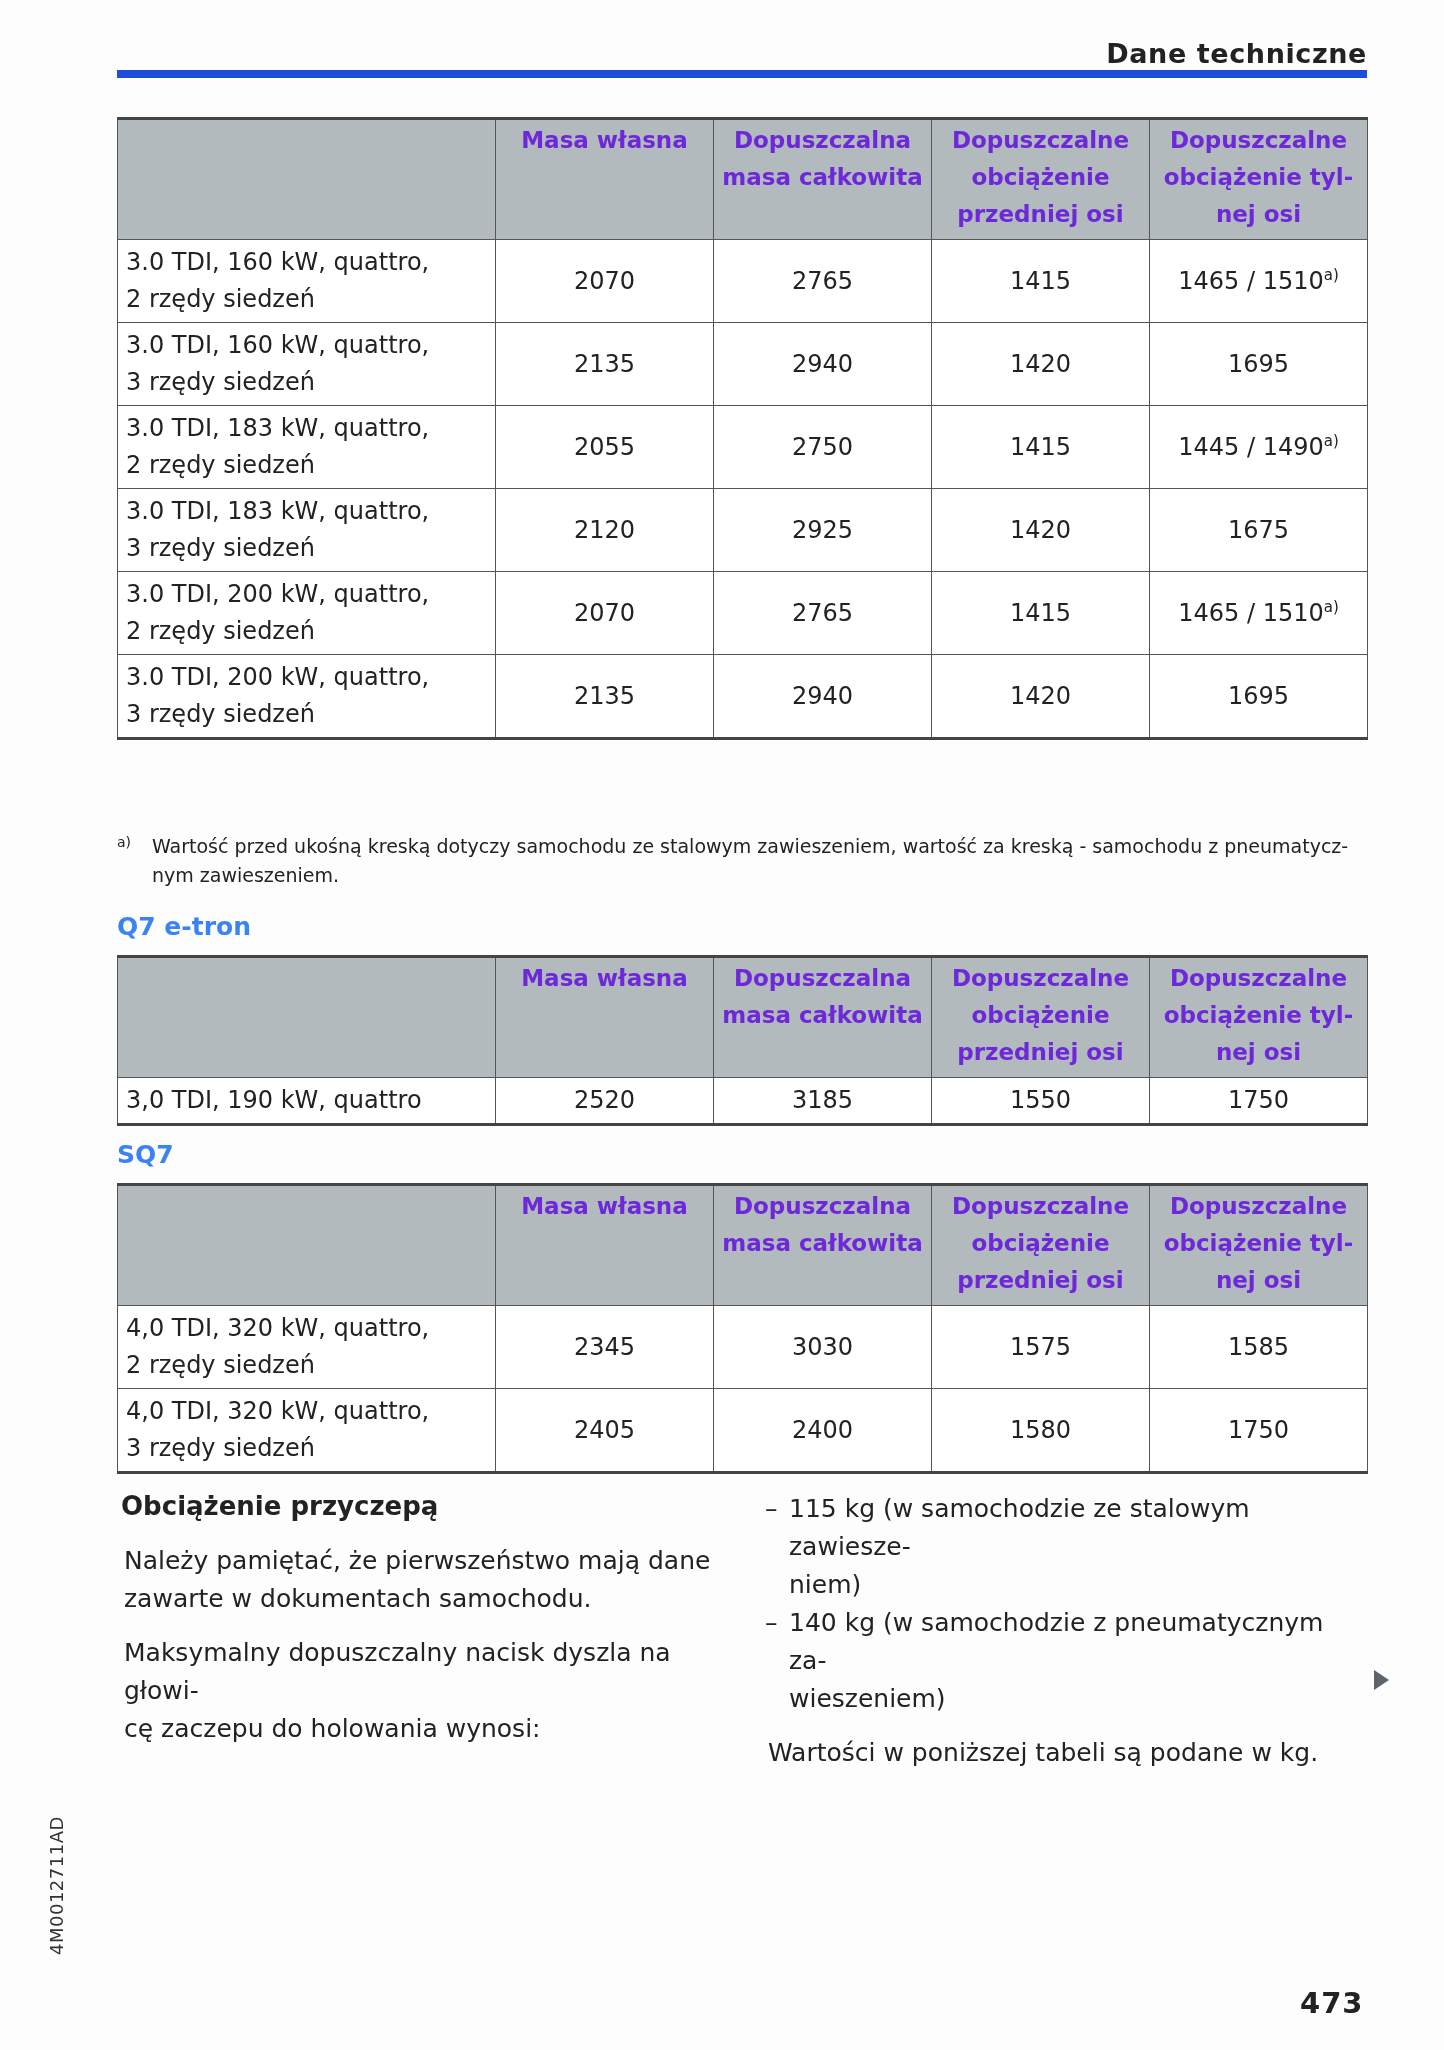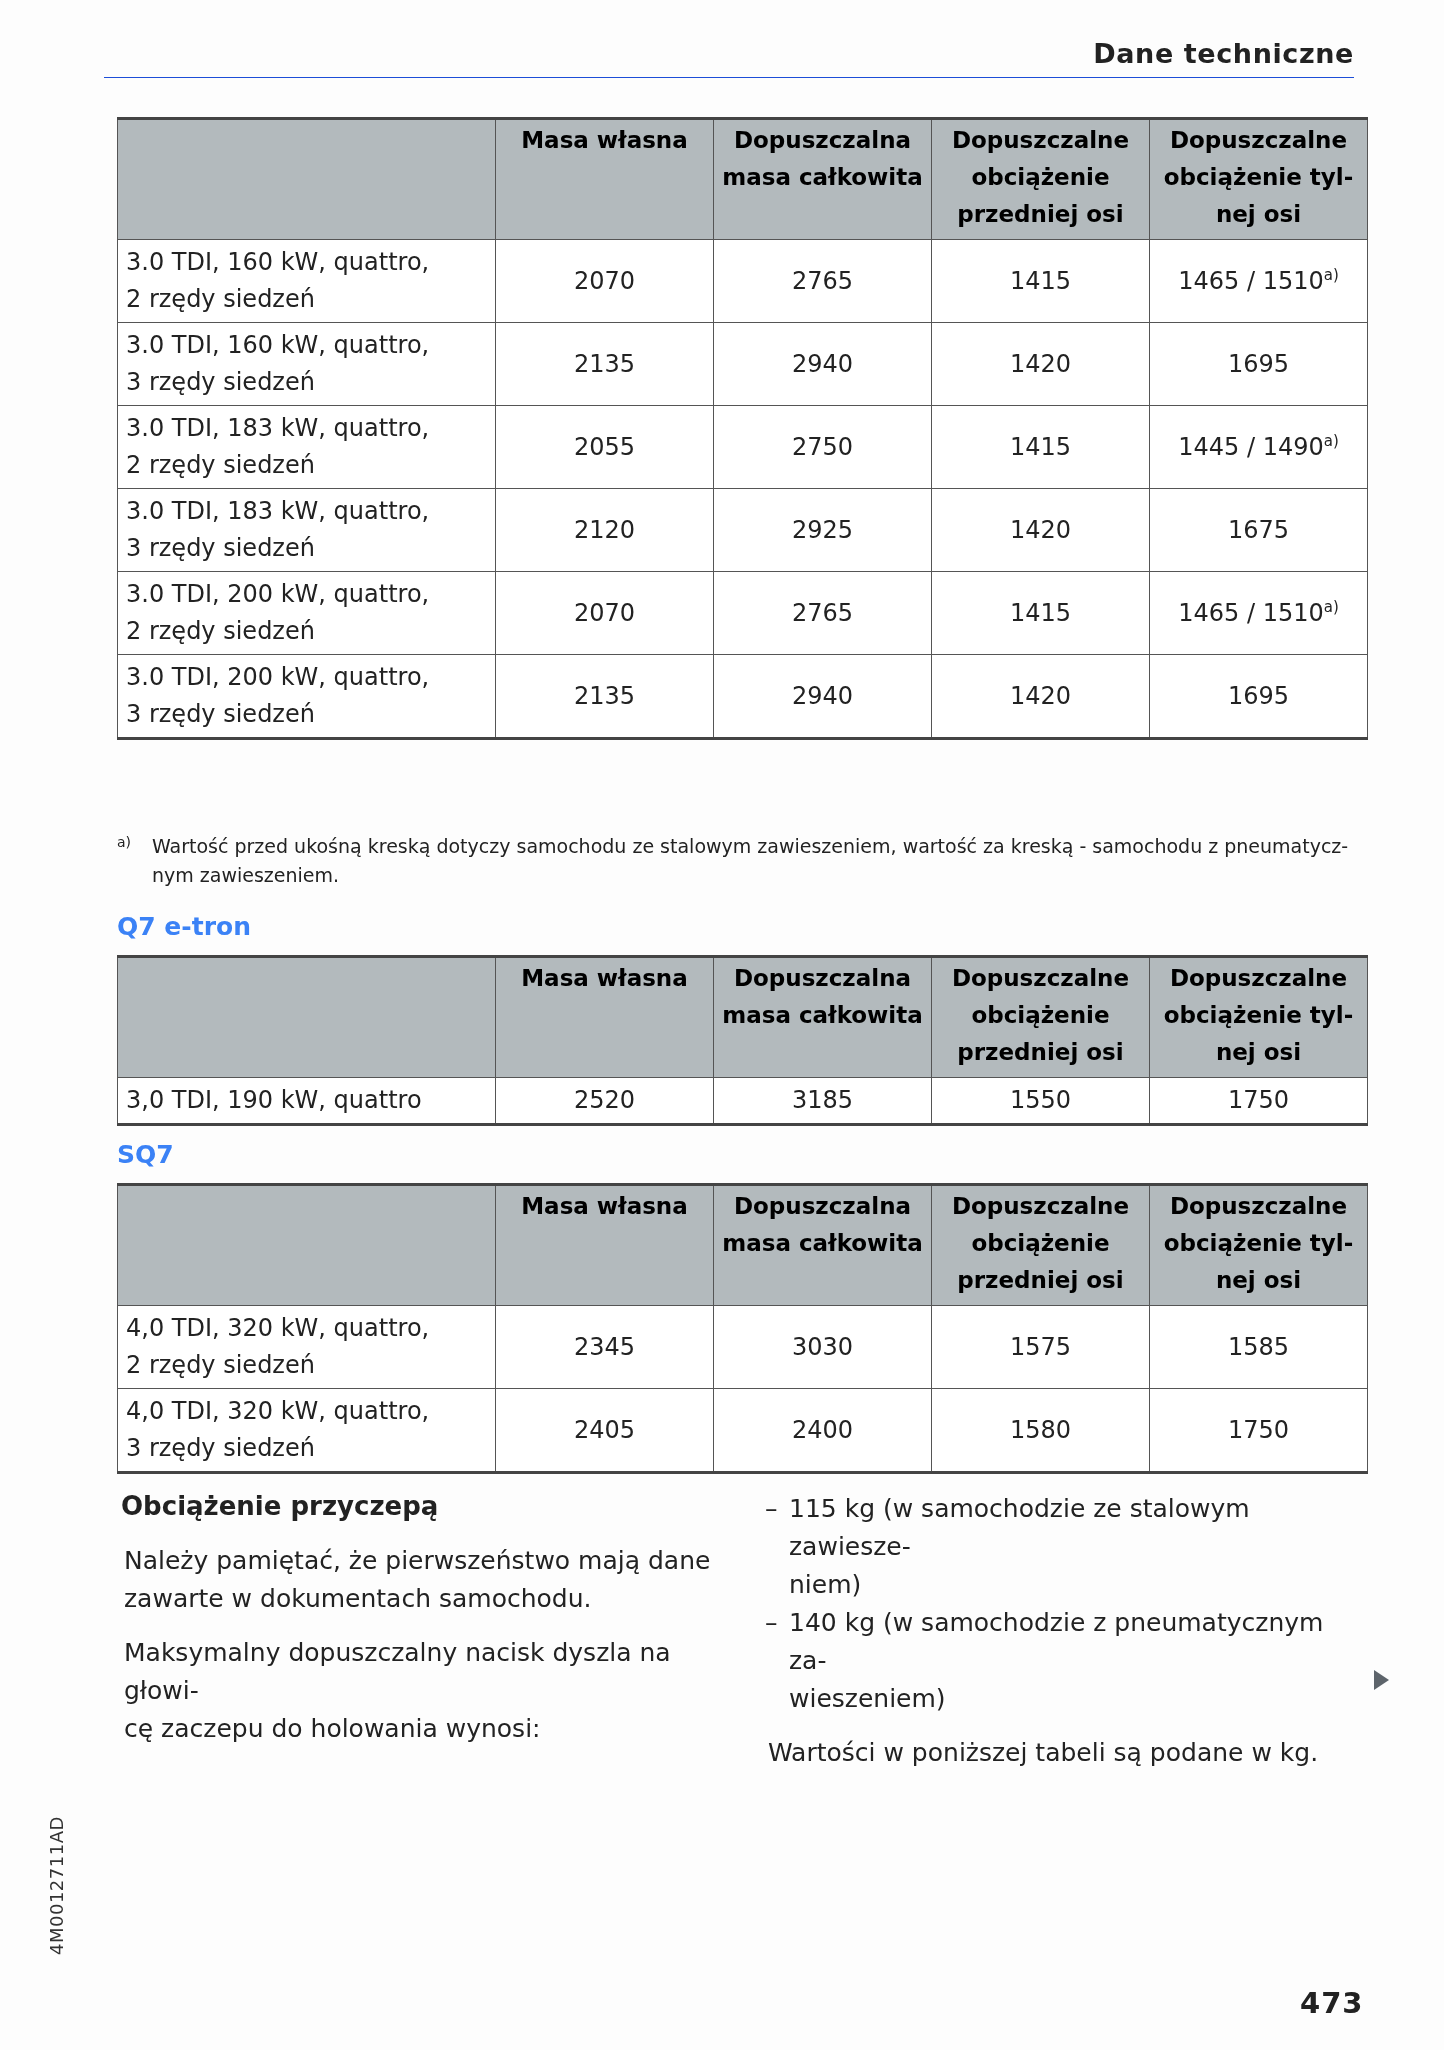--- a/index.html
+++ b/index.html
@@ -2,35 +2,35 @@
 <html><head>
 <meta charset="utf-8">
 <style>
   html, body { margin: 0; padding: 0; }
   body {
     width: 1444px; height: 2050px; background: #fdfdfd; position: relative;
     font-family: "DejaVu Sans", "Liberation Sans", sans-serif; color: #222;
     overflow: hidden;
   }
   .page-header {
-    position: absolute; left: 104px; top: 36px; width: 1250px; height: 42px;
-    border-bottom: 1px solid #1d4ed8; box-sizing: border-box;
+    position: absolute; left: 117px; top: 36px; width: 1250px; height: 42px;
+    border-bottom: 8px solid #1d4ed8; box-sizing: border-box;
   }
   .page-header .title {
     position: absolute; right: 0; top: 2px; font-size: 27px; font-weight: bold;
     letter-spacing: 0.6px; color: #222;
   }
   table.spec {
     position: absolute; left: 117px; width: 1250px; border-collapse: collapse;
     table-layout: fixed; font-size: 24px;
   }
   table.spec col.c0 { width: 378px; }
   table.spec col.cn { width: 218px; }
   table.spec th {
-    background: #b3babd; font-weight: bold; font-size: 23px; color: #000000;
+    background: #b3babd; font-weight: bold; font-size: 23px; color: #6d28d9;
     vertical-align: top; text-align: center; line-height: 37px;
     padding: 2px 6px 6px 6px; border: 1.5px solid #555;
   }
   table.spec tr.head th { border-top: 3px solid #444; }
   table.spec td {
     border: 1.5px solid #555; text-align: center; vertical-align: middle;
     line-height: 37px; padding: 4px 6px; background: #fff;
   }
   table.spec td.name { text-align: left; padding-left: 8px; }
   table.spec tr:last-child td { border-bottom: 3px solid #444; }

